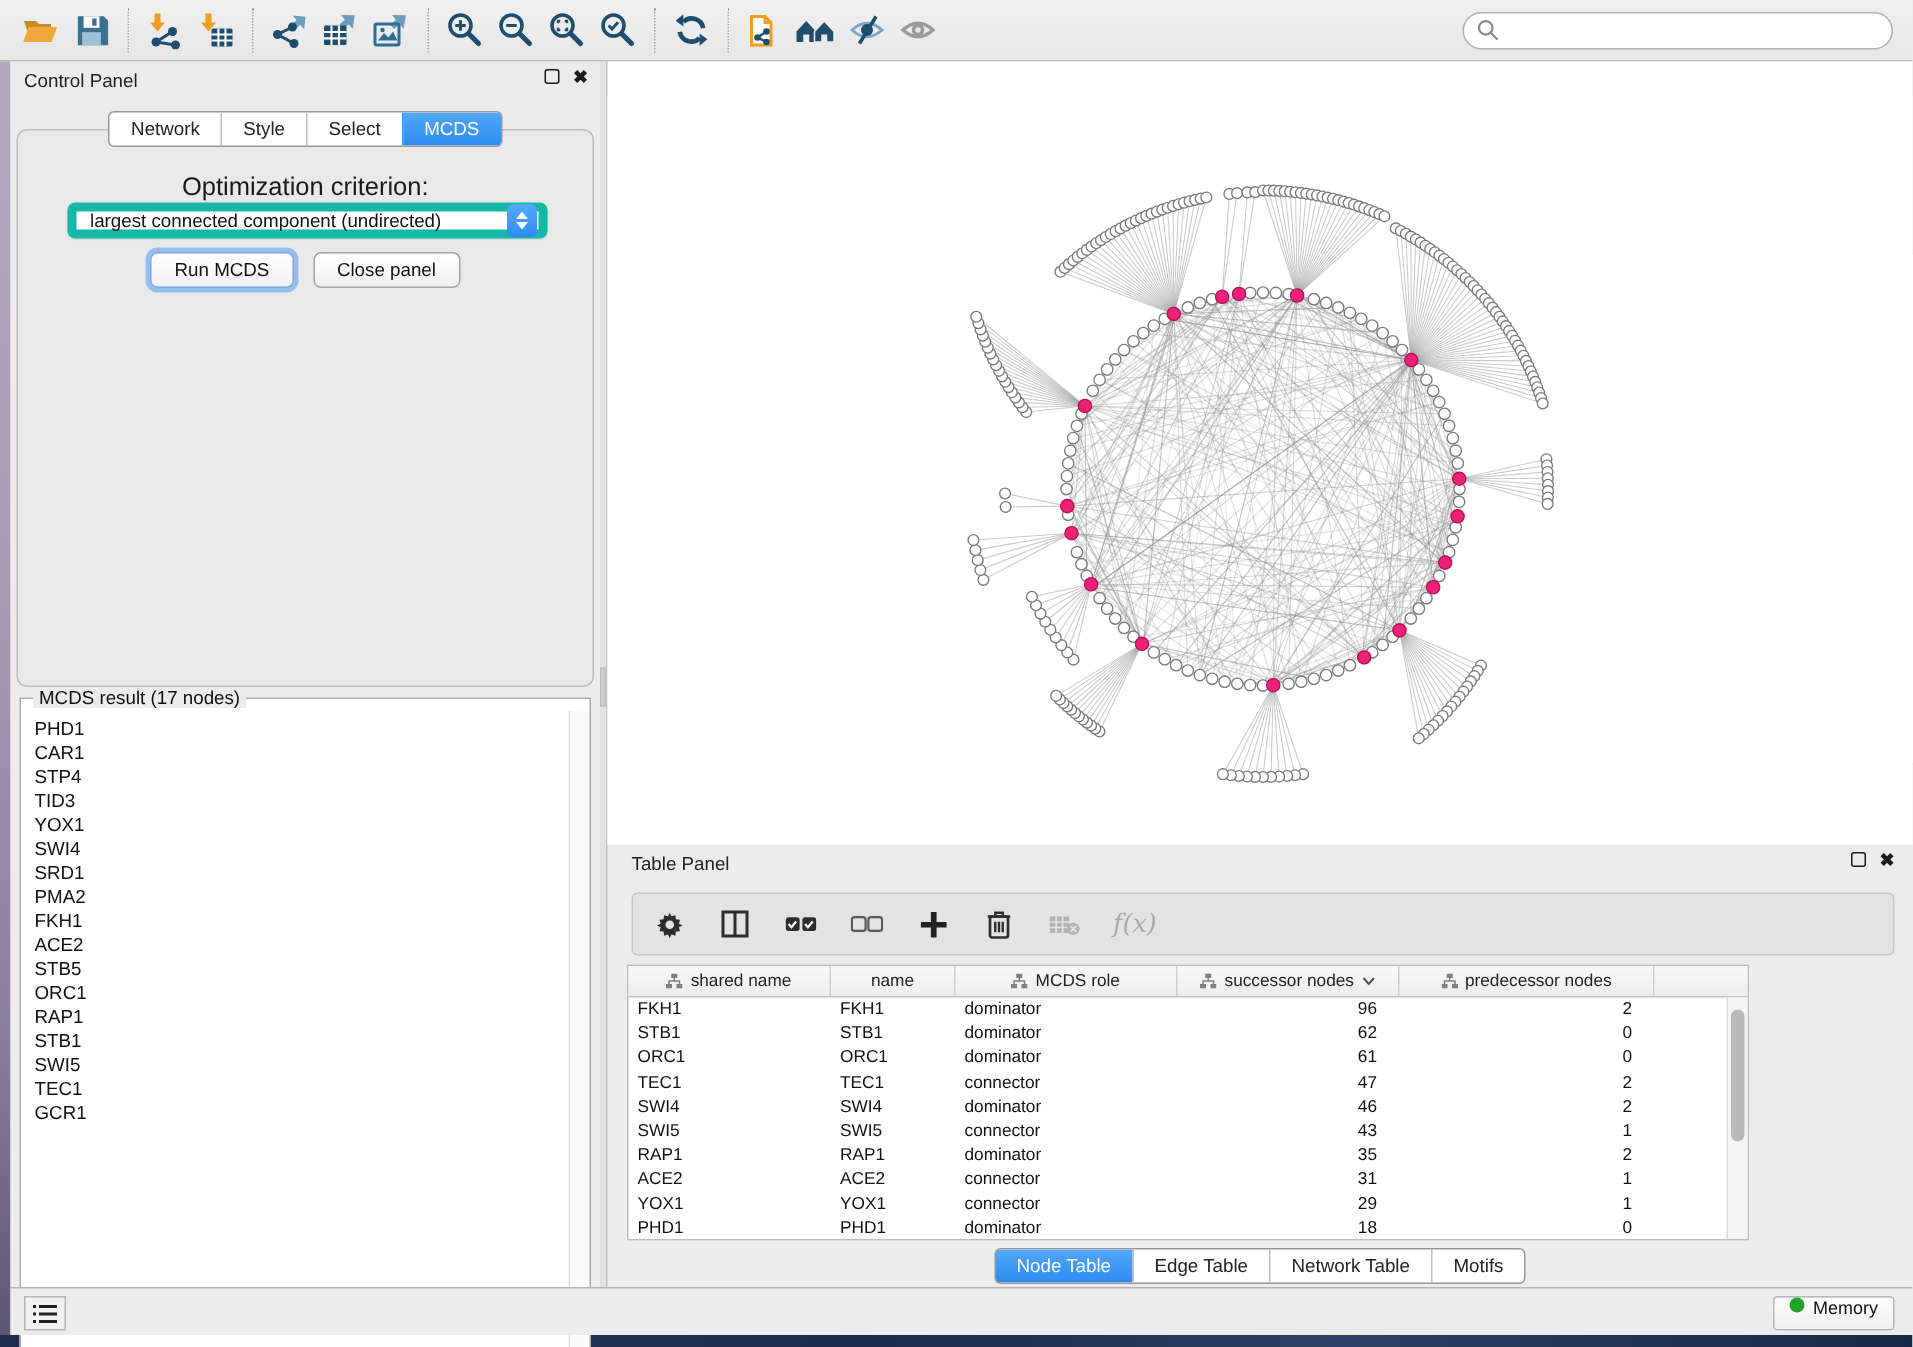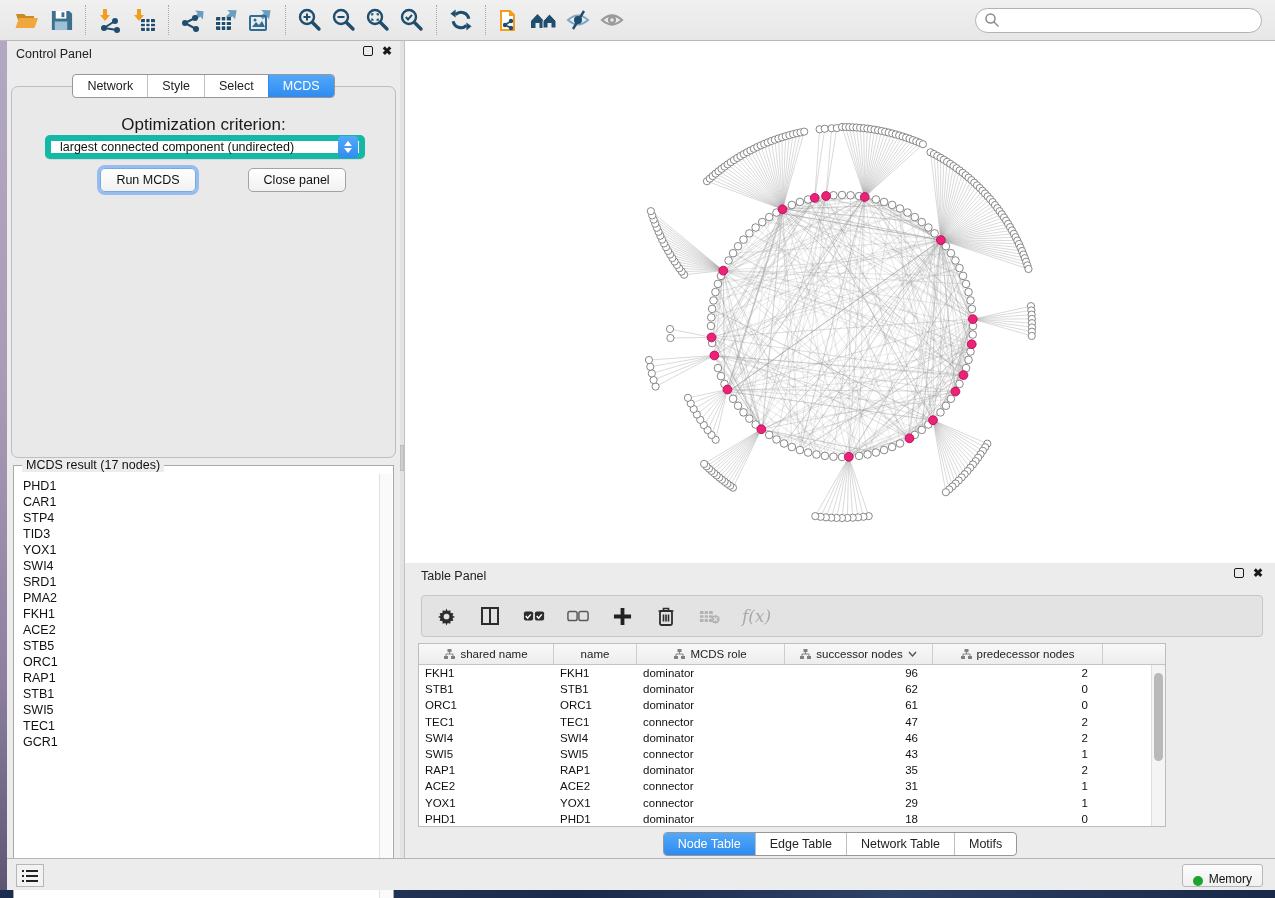--- a/index.html
+++ b/index.html
@@ -42,21 +42,21 @@
   .opt-label { position:absolute; top:28px; width:100%; text-align:center; font-size:17px; color:#1a1a1a; }
   .selectctl { position:absolute; left:33px; top:48px; width:320px; height:24px; background:#fff;
     border:6px solid #14b8a6; border-radius:5px; display:flex; align-items:center; box-shadow:0 1px 1px rgba(0,0,0,.08); }
   .selectctl .sel-text { flex:1; font-size:12.5px; color:#111; padding-left:9px; white-space:nowrap; overflow:hidden; }
   .stepper { width:20px; height:22px; margin-right:1px; background:linear-gradient(180deg,#54a9fa,#2f8cf0);
     border-radius:4px; display:flex; flex-direction:column; align-items:center; justify-content:center; gap:2px; }
   .tri-up { width:0; height:0; border-left:4px solid transparent; border-right:4px solid transparent; border-bottom:5px solid #fff; }
   .tri-dn { width:0; height:0; border-left:4px solid transparent; border-right:4px solid transparent; border-top:5px solid #fff; }
   .btn-row { position:absolute; top:81px; width:100%; display:flex; justify-content:center; gap:13px; }
   .btn { background:linear-gradient(180deg,#ffffff,#f1f1f1); border:1px solid #a3a3a3; border-radius:5px;
-    font-size:12.5px; color:#111; padding:4px 15px;margin-left:39px; }
+    font-size:12.5px; color:#111; padding:4px 15px; }
   .btn.focus-ring { box-shadow:0 0 0 3px rgba(106,166,245,.65); border-color:#7aa9e0; }
 
   .mcds-fieldset { position:absolute; left:6px; top:424px; width:381px; height:480px;
     border:1px solid #a9a9a9; background:#fff; }
   .mcds-legend { position:absolute; top:-8px; left:8px; background:#ececec; padding:0 4px; font-size:12.5px; color:#111; }
   .mcds-list { position:absolute; left:1px; top:8px; right:14px; bottom:1px; overflow:hidden;
     font-size:12.5px; color:#111; padding:4px 0 0 8px; }
   .mcds-item { line-height:16px; }
   .mcds-scroll { position:absolute; right:1px; top:8px; width:13px; bottom:1px; background:#fafafa; border-left:1px solid #e2e2e2; }
 
@@ -96,21 +96,21 @@
   .tscroll { position:absolute; right:0; top:21px; width:14px; bottom:0; background:#f4f4f4; border-left:1px solid #ddd; }
   .tscroll .thumb { position:absolute; left:2px; top:8px; width:9px; height:88px; background:#b9b9b9; border-radius:5px; }
 
   .bottom-tabs { position:absolute; top:269px; width:100%; text-align:center; }
 
   
   .status-bar { position:absolute; left:7px; top:858px; width:1268px; height:32px; background:#ececec; border-top:1px solid #b5b5b5; }
   .list-btn { position:absolute; left:9px; top:5px; width:28px; height:23px; background:#f2f2f2; border:1px solid #b7b7b7;
     display:flex; align-items:center; justify-content:center; }
   .memory-btn { position:absolute; right:12px; top:5px; height:23px; background:linear-gradient(180deg,#fcfcfc,#f0f0f0);
-    border:1px solid #b7b7b7; border-radius:3px; display:flex; align-items:flex-end; gap:6px; padding:0 10px; font-size:12px; color:#111; }
+    border:1px solid #b7b7b7; border-radius:3px; display:flex; align-items:flex-start; gap:6px; padding:0 10px; font-size:12px; color:#111; }
   .mem-dot { width:10px; height:10px; border-radius:50%; background:#1ea42a; }
 
   .hdr-sort { color:#555; }
 </style>
 </head>
 <body>
 
 <div class="screen">
 
   <div class="toolbar">

